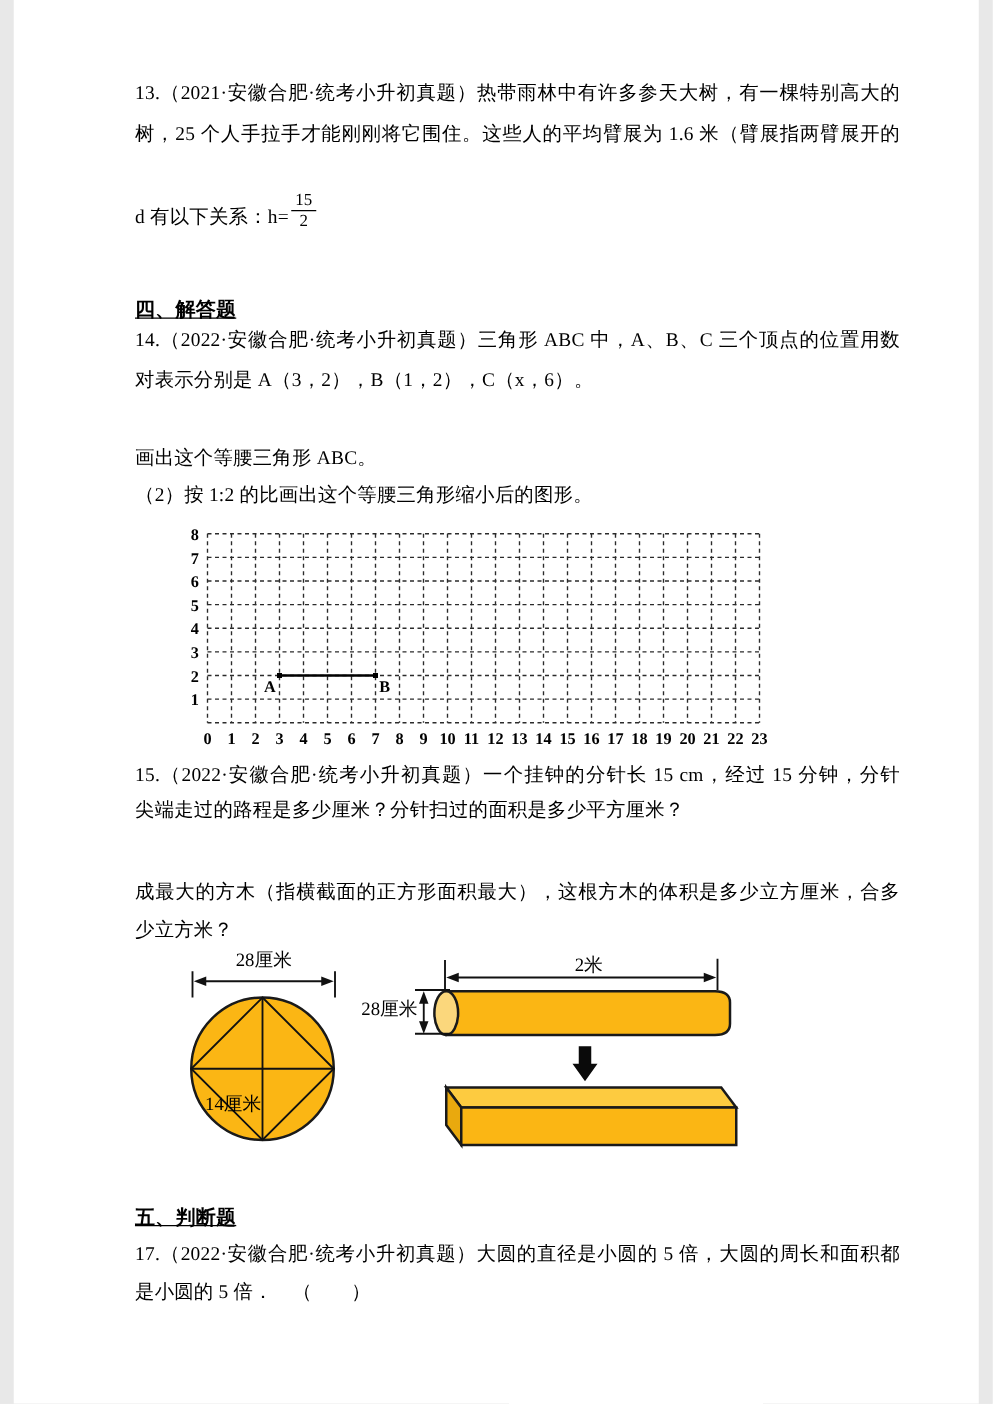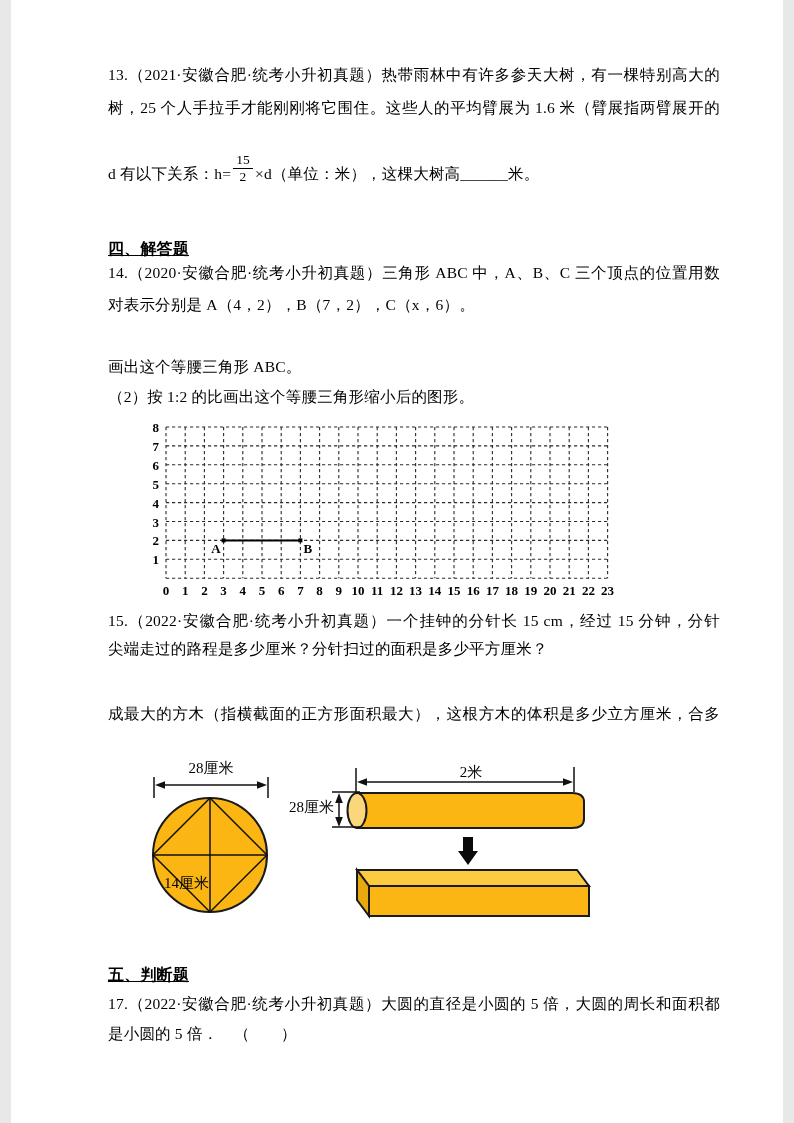--- a/index.html
+++ b/index.html
@@ -32,27 +32,26 @@
 <div class="page">
 
   <div class="line j" style="top:64px">13.（2021·安徽合肥·统考小升初真题）热带雨林中有许多参天大树，有一棵特别高大的</div>
   <div class="line j" style="top:97px">树，25 个人手拉手才能刚刚将它围住。这些人的平均臂展为 1.6 米（臂展指两臂展开的</div>
   <div class="line frac-line" style="top:153px">
     <span>d 有以下关系：h=</span>
     <span class="frac">
         <span class="num">15</span>
         <span class="den">2</span>
       </span>
-    <span>×d（单位：米），这棵大树高______米。</span>
   </div>
 
   <div class="line sec" style="top:238px">四、解答题</div>
 
-  <div class="line j" style="top:262px">14.（2020·安徽合肥·统考小升初真题）三角形 ABC 中，A、B、C 三个顶点的位置用数</div>
-  <div class="line" style="top:294px">对表示分别是 A（4，2），B（7，2），C（x，6）。</div>
+  <div class="line j" style="top:262px">14.（2022·安徽合肥·统考小升初真题）三角形 ABC 中，A、B、C 三个顶点的位置用数</div>
+  <div class="line" style="top:294px">对表示分别是 A（3，2），B（1，2），C（x，6）。</div>
   <div class="line" style="top:356px">画出这个等腰三角形 ABC。</div>
   <div class="line" style="top:386px">（2）按 1:2 的比画出这个等腰三角形缩小后的图形。</div>
 
   <svg id="grid-svg" style="left:97px;top:418px" width="612" height="186" viewBox="0 0 612 186">
       <line x1="58" y1="9" x2="499.59999999999997" y2="9" class="gridline"></line>
       <line x1="58" y1="27.9" x2="499.59999999999997" y2="27.9" class="gridline"></line>
       <line x1="58" y1="46.8" x2="499.59999999999997" y2="46.8" class="gridline"></line>
       <line x1="58" y1="65.69999999999999" x2="499.59999999999997" y2="65.69999999999999" class="gridline"></line>
       <line x1="58" y1="84.6" x2="499.59999999999997" y2="84.6" class="gridline"></line>
       <line x1="58" y1="103.5" x2="499.59999999999997" y2="103.5" class="gridline"></line>
@@ -119,20 +118,21 @@
       <rect x="113.6" y="120.39999999999999" width="4" height="4" fill="#000"></rect>
       <rect x="190.4" y="120.39999999999999" width="4" height="4" fill="#000"></rect>
       <text x="112.6" y="135.39999999999998" text-anchor="end" class="tick">A</text>
       <text x="195.4" y="135.39999999999998" text-anchor="start" class="tick">B</text>
     </svg>
 
   <div class="line j" style="top:610px">15.（2022·安徽合肥·统考小升初真题）一个挂钟的分针长 15 cm，经过 15 分钟，分针</div>
   <div class="line" style="top:638px">尖端走过的路程是多少厘米？分针扫过的面积是多少平方厘米？</div>
 
   <div class="line j" style="top:703px">成最大的方木（指横截面的正方形面积最大），这根方木的体积是多少立方厘米，合多</div>
+  <div class="line" style="top:734px">少立方米？</div>
 
   <svg style="left:97px;top:758px" width="612" height="172" viewBox="0 0 612 172">
 
     <circle cx="102" cy="97" r="57" class="shape" fill="#FBB614"></circle>
     <polygon points="102,40 159,97 102,154 45,97" class="thin"></polygon>
     <line x1="102" y1="40" x2="102" y2="154" class="thin"></line>
     <line x1="45" y1="97" x2="159" y2="97" class="thin"></line>
 
     <line x1="46" y1="19" x2="46" y2="40" class="dline"></line>
     <line x1="160" y1="19" x2="160" y2="40" class="dline"></line>

